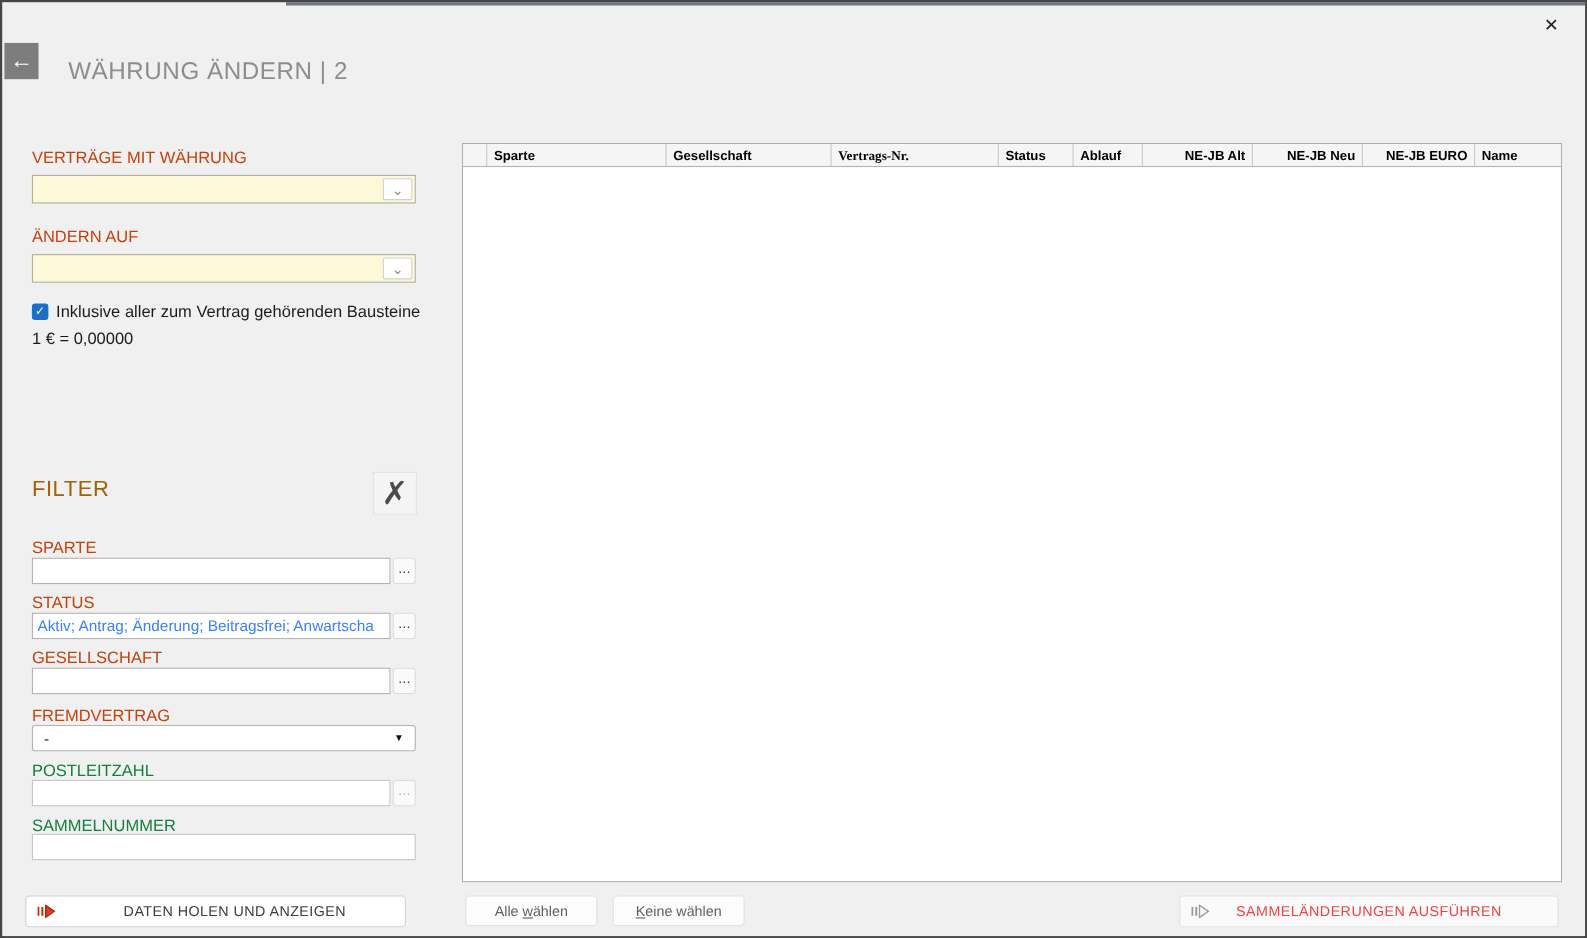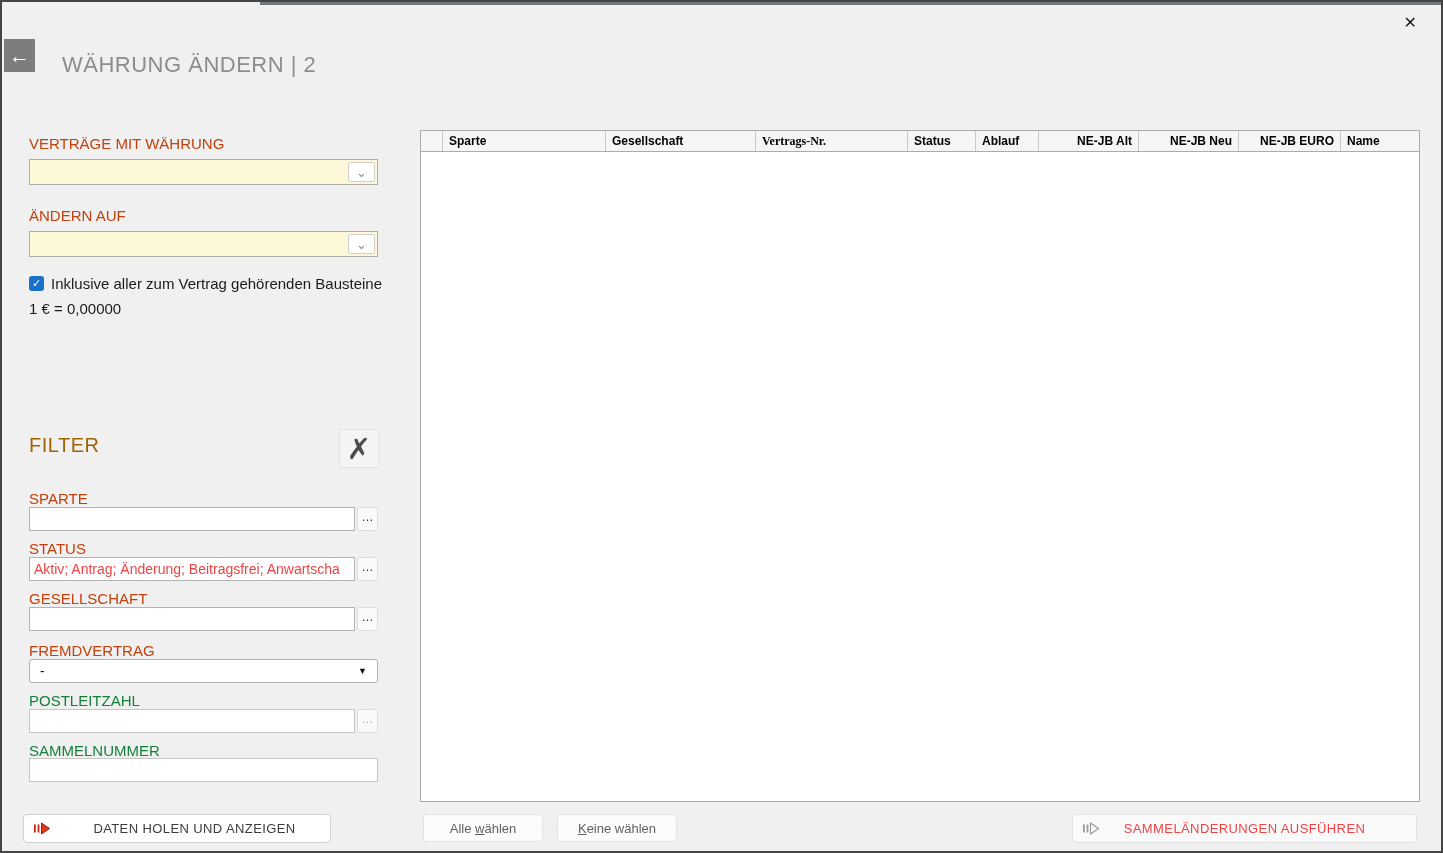--- a/index.html
+++ b/index.html
@@ -38,21 +38,21 @@
   .rate { position:absolute; left:27px; top:298px; font-size:15px; color:#1b1b1b; }
 
   
   .filter-head { position:absolute; left:27px; top:432px; font-size:20px;
     color:#a16207; letter-spacing:.5px; }
   .filter-clear { position:absolute; left:337px; top:427px; width:40px;
     height:39px; background:#f4f4f4; border:1px solid #e3e3e3; display:flex;
     align-items:center; justify-content:center; font-size:29px; color:#4c4c4c;
     cursor:pointer; }
   .f-input { position:absolute; left:27px; width:326px; height:24px;
-    background:#fff; border:1px solid #b3b3b3; font-size:14px; color:#ef4444;
+    background:#fff; border:1px solid #b3b3b3; font-size:14px; color:#3b82f6;
     padding:0 4px; font-family:"Liberation Sans", sans-serif; }
   .f-input:disabled { border-color:#c6c6c6; background:#fff; }
   .dots-btn { position:absolute; left:355px; width:21px; height:24px;
     background:#fafafa; border:1px solid #dcdcdc; border-radius:3px;
     font-size:12px; color:#333; display:flex; align-items:flex-end;
     justify-content:center; padding-bottom:6px; cursor:pointer; }
   .dots-btn.dim { color:#b0b0b0; }
   .f-select { position:absolute; left:27px; width:349px; height:24px;
     background:#fff; border:1px solid #b3b3b3; border-radius:3px;
     font-size:14px; color:#1b1b1b; display:flex; align-items:center;
@@ -155,21 +155,21 @@
 
   <div class="lbl dim" style="top:690px;">POSTLEITZAHL</div>
   <input class="f-input" style="top: 707px;" disabled="" value="">
   <div class="dots-btn dim" style="top:707px;">
     <span>…</span>
   </div>
 
   <div class="lbl dim" style="top:740px;">SAMMELNUMMER</div>
   <input class="f-input full" style="top: 756px;" disabled="" value="">
 
-  <div class="act-btn" style="left:21px; top:812px; width:308px;padding-left:35px;">
+  <div class="act-btn" style="left:21px; top:812px; width:346px;padding-left:35px;">
     <span class="runicon">
       <svg width="17" height="13" viewBox="0 0 17 13">
         <rect x="0" y="2.5" width="1.8" height="8" fill="#cf2613"></rect>
         <rect x="3.6" y="2.5" width="1.8" height="8" fill="#cf2613"></rect>
         <path d="M7.5 1 L15.5 6.5 L7.5 12 Z" fill="#e03a1a" stroke="#9e1c08" stroke-width="1"></path>
       </svg>
     </span>
     <span>DATEN HOLEN UND ANZEIGEN</span>
   </div>
 

